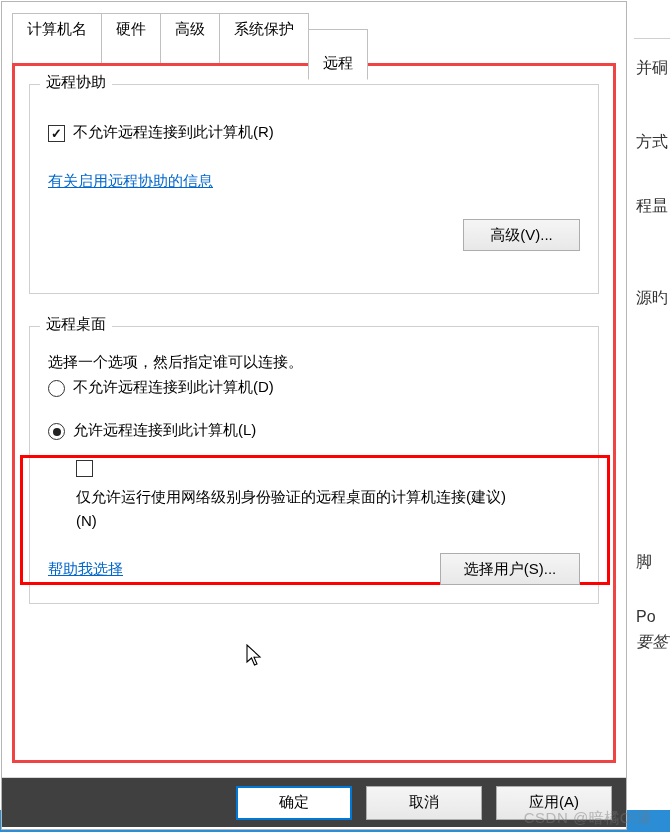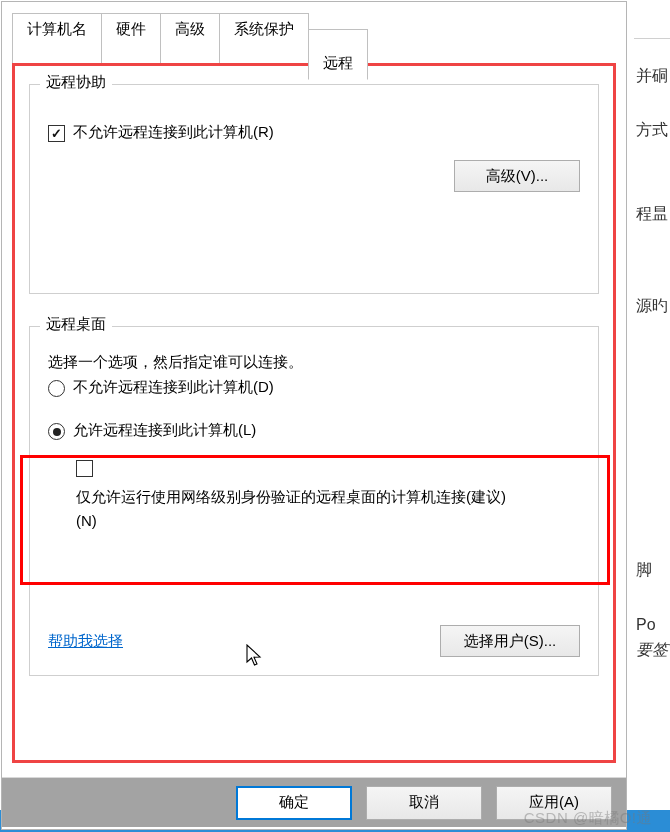--- a/index.html
+++ b/index.html
@@ -77,21 +77,21 @@
     .fieldset {
       border: 1px solid #cfcfcf;
       position: relative;
       padding: 26px 18px 20px 18px;
       margin-bottom: 32px;
     }
     .fieldset.assist {
       height: 210px;
     }
     .fieldset.desktop {
-      height: 350px;
+      height: 278px;
     }
     .legend {
       position: absolute;
       top: -12px;
       left: 10px;
       background: #fff;
       padding: 0 6px;
       font-size: 15px;
     }
     .checkbox-row, .radio-row {
@@ -145,21 +145,21 @@
       height: 32px;
       border: 1px solid #adadad;
       background: linear-gradient(#f5f5f5,#e8e8e8);
       font-size: 15px;
       display: inline-flex;
       align-items: center;
       justify-content: center;
       cursor: pointer;
     }
     .assist .btn {
-      width: 126px;
+      width: 117px;
     }
     .desc {
       font-size: 15px;
       margin-bottom: 6px;
     }
     .nested {
       margin-left: 28px;
       flex-direction: column;
     }
     .nested .label-text {
@@ -195,40 +195,39 @@
       bottom: 2px;
       right: 0;
       left: 0;
       height: 50px;
       border-top: 1px solid #d8d8d8;
       display: flex;
       justify-content: flex-end;
       align-items: center;
       gap: 14px;
       padding-right: 14px;
-      background: #a3a3a3;
+      background: #404040;
     }
     .dialog-buttons .btn {
       width: 116px;
       height: 34px;
     }
     .dialog-buttons .btn.primary {
       border: 2px solid #0078d7;
       background: #fff;
     }
     .side-text {
       position: absolute;
       left: 636px;
       font-size: 16px;
       color: #333;
       white-space: nowrap;
-      margin-top: 8px;
     }
     .st1 { top: 58px; }
-    .st2 { top: 112px; }
+    .st2 { top: 132px; }
     .st3 { top: 196px; }
     .st4 { top: 288px; }
     .st5 { top: 552px; }
     .st6 { top: 608px; }
     .st7 { top: 632px; font-style: italic; }
     .cursor-svg {
       position: absolute;
       left: 246px;
       top: 644px;
       pointer-events: none;
@@ -280,20 +279,23 @@
     <div class="tab-body">
 
       <div class="fieldset assist">
         <span class="legend">远程协助</span>
 
         <div class="checkbox-row" style="margin-top:12px">
           <span class="checkbox checked"></span>
           <span>不允许远程连接到此计算机(R)</span>
         </div>
 
+        <div style="margin-top:30px;margin-bottom:28px">
+          <span class="link">有关启用远程协助的信息</span>
+        </div>
 
         <div class="btn-row">
           <div class="btn">高级(V)...</div>
         </div>
       </div>
 
       <div class="fieldset desktop">
         <span class="legend">远程桌面</span>
 
         <div class="desc">选择一个选项，然后指定谁可以连接。</div>

